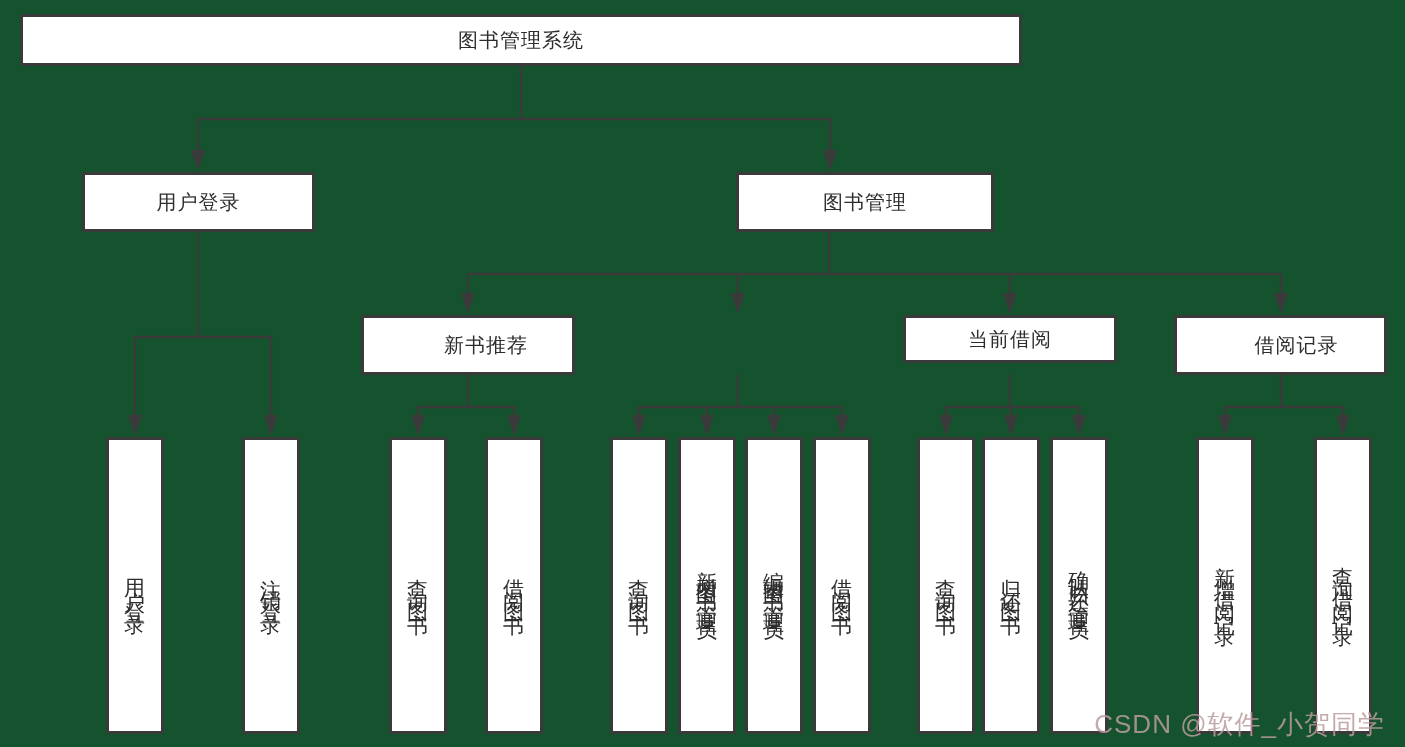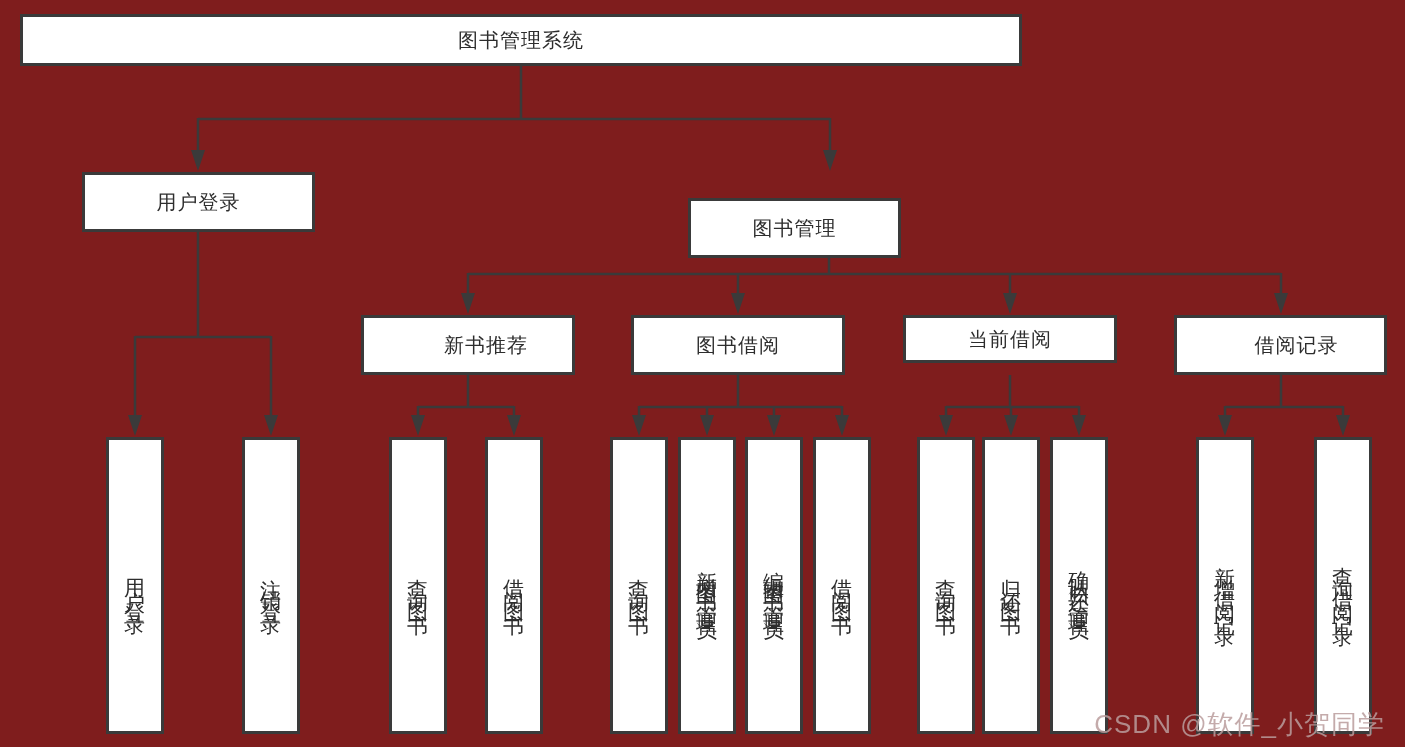--- a/index.html
+++ b/index.html
@@ -1,19 +1,19 @@
 <!DOCTYPE html>
 <html><head>
 <meta charset="utf-8">
 <style>
   html,body { margin:0; padding:0; background:#ffffff; }
   #canvas {
     position:relative;
     width:1405px; height:747px;
-    background:#7f1d1d;
+    background:#14532d;
     font-family:"Liberation Sans", sans-serif;
     overflow:hidden;
   }
   svg.wires { position:absolute; left:0; top:0; width:1405px; height:747px; }
 
   .node {
     position:absolute;
     box-sizing:border-box;
     border:3px solid #3a3a3a;
     background:#ffffff;
@@ -90,24 +90,23 @@
       <polygon points="1004,415 1018,415 1011,436"></polygon>
       <polygon points="1072,415 1086,415 1079,436"></polygon>
       <polygon points="1218,415 1232,415 1225,436"></polygon>
       <polygon points="1336,415 1350,415 1343,436"></polygon>
     </g>
   </svg>
 
   <div class="node" style="left:20px; top:14px; width:1002px; height:52px;">图书管理系统</div>
 
   <div class="node" style="left:82px; top:172px; width:233px; height:60px;">用户登录</div>
-  <div class="node" style="left:688px; top:172px; width:213px; height:60px;margin-top:26px;">图书管理</div>
+  <div class="node" style="left:736px; top:172px; width:258px; height:60px;">图书管理</div>
 
   <div class="node" style="left:361px; top:315px; width:214px; height:60px;padding-left:36px;">新书推荐</div>
-  <div class="node" style="left:631px; top:315px; width:214px; height:60px;">图书借阅</div>
   <div class="node" style="left:903px; top:315px; width:214px; height:48px;">当前借阅</div>
   <div class="node" style="left:1174px; top:315px; width:213px; height:60px;padding-left:32px;">借阅记录</div>
 
   <div class="node vnode" style="left:106px; top:437px; width:58px; height:297px;">用户登录</div>
   <div class="node vnode" style="left:242px; top:437px; width:58px; height:297px;">注销登录</div>
 
   <div class="node vnode" style="left:389px; top:437px; width:58px; height:297px;">查询图书</div>
   <div class="node vnode" style="left:485px; top:437px; width:58px; height:297px;">借阅图书</div>
 
   <div class="node vnode" style="left:610px; top:437px; width:58px; height:297px;">查询图书</div>

